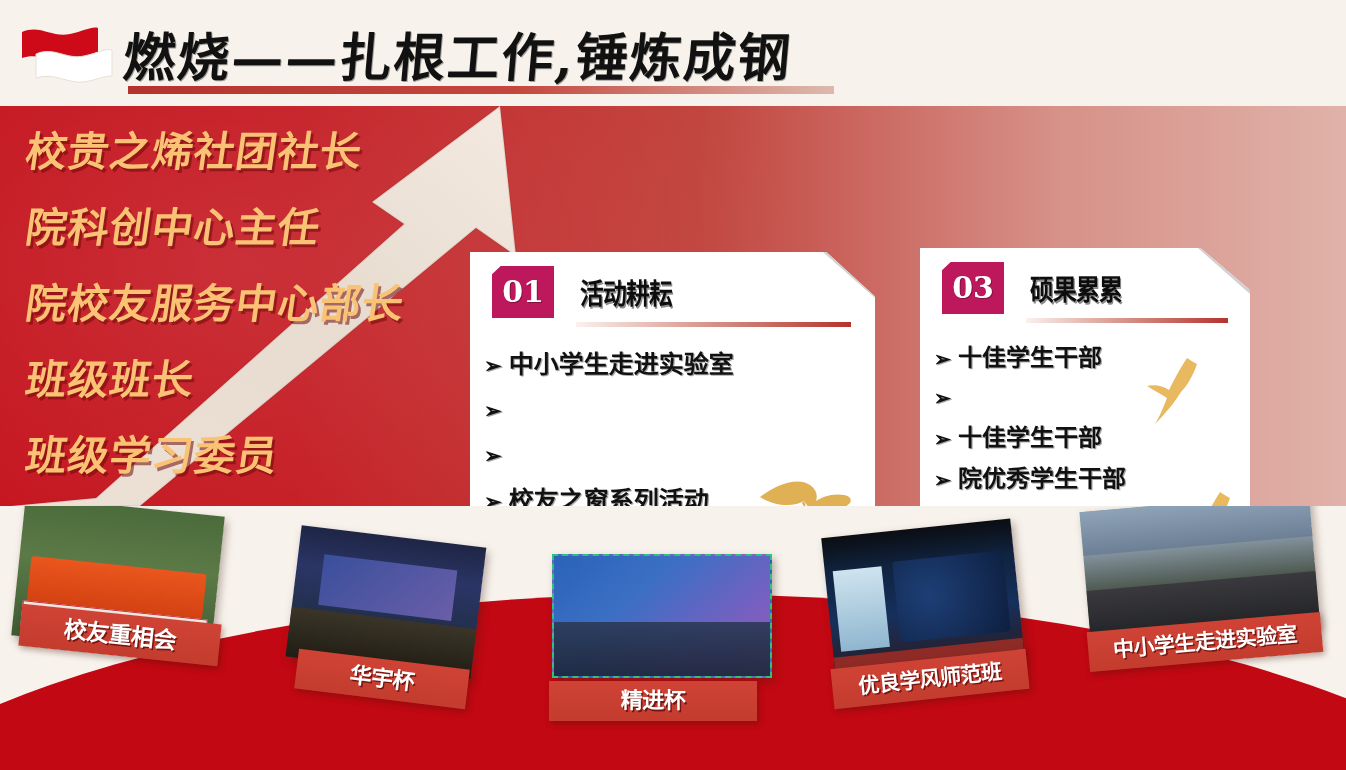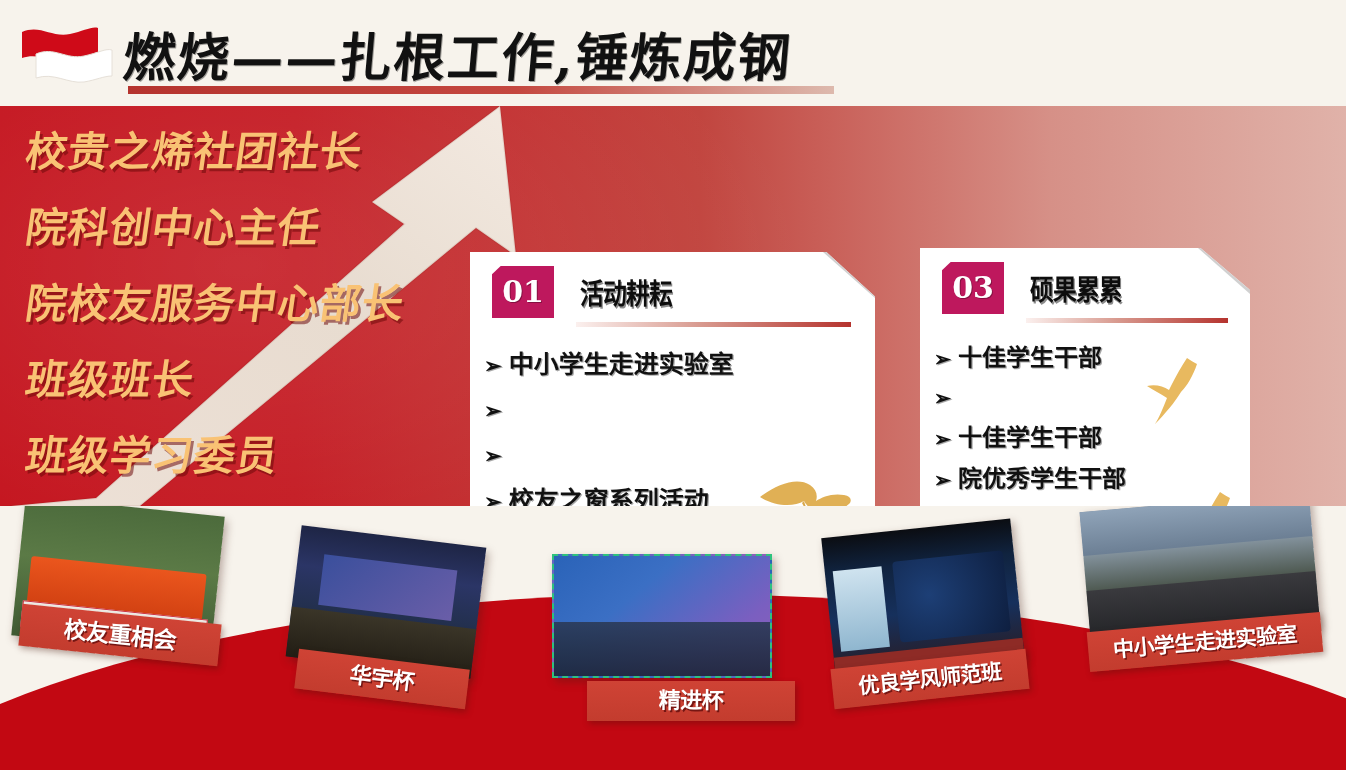--- a/index.html
+++ b/index.html
@@ -249,21 +249,21 @@
         <div style="position:absolute;left:0;top:62%;width:100%;height:38%;background:linear-gradient(180deg,#3a3528,#221d14);"></div>
       </div>
     </div>
     <div class="cap" style="left:296px;top:153px;width:172px;height:40px;line-height:40px;font-size:22px;transform:rotate(7deg);">华宇杯</div>
 
     <div class="photo" style="left:552px;top:48px;width:216px;height:120px;">
       <div class="img" style="background:linear-gradient(140deg,#2a63b8 0%,#3b6fc4 35%,#7a5fc0 75%,#8e5fb8 100%);border:2px dashed #2ec27e;">
         <div style="position:absolute;left:0;top:55%;width:100%;height:45%;background:linear-gradient(180deg,#2b3a57,#1b2437);opacity:.9;"></div>
       </div>
     </div>
-    <div class="cap" style="left:549px;top:175px;width:208px;height:40px;line-height:40px;font-size:22px;margin-left:38px;">精进杯</div>
+    <div class="cap" style="left:549px;top:175px;width:208px;height:40px;line-height:40px;font-size:22px;">精进杯</div>
 
     <div class="photo" style="left:828px;top:22px;width:190px;height:140px;transform:rotate(-6deg);">
       <div class="img" style="background:linear-gradient(180deg,#0b0d12 0%,#10233f 25%,#16305c 60%,#2a1c22 100%);">
         <div style="position:absolute;left:4%;top:24%;width:26%;height:58%;background:linear-gradient(180deg,#cfe3ef,#8fb6cf);"></div>
         <div style="position:absolute;left:36%;top:22%;width:58%;height:58%;background:radial-gradient(circle at 30% 45%,#1d3f76,#0e1f40);border-radius:4px;"></div>
         <div style="position:absolute;left:0;top:86%;width:100%;height:14%;background:#8e2b26;"></div>
       </div>
     </div>
     <div class="cap" style="left:832px;top:153px;width:196px;height:40px;line-height:40px;font-size:21px;transform:rotate(-6deg);">优良学风师范班</div>
 

